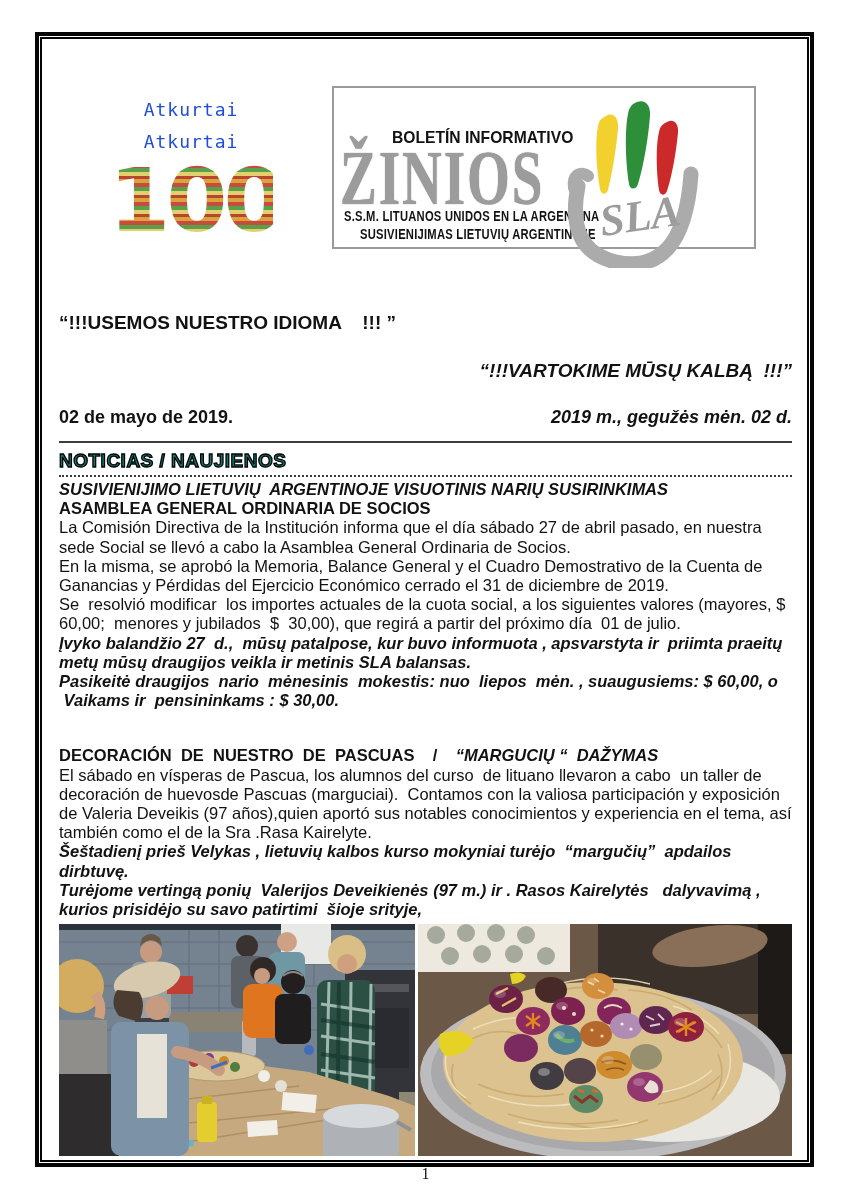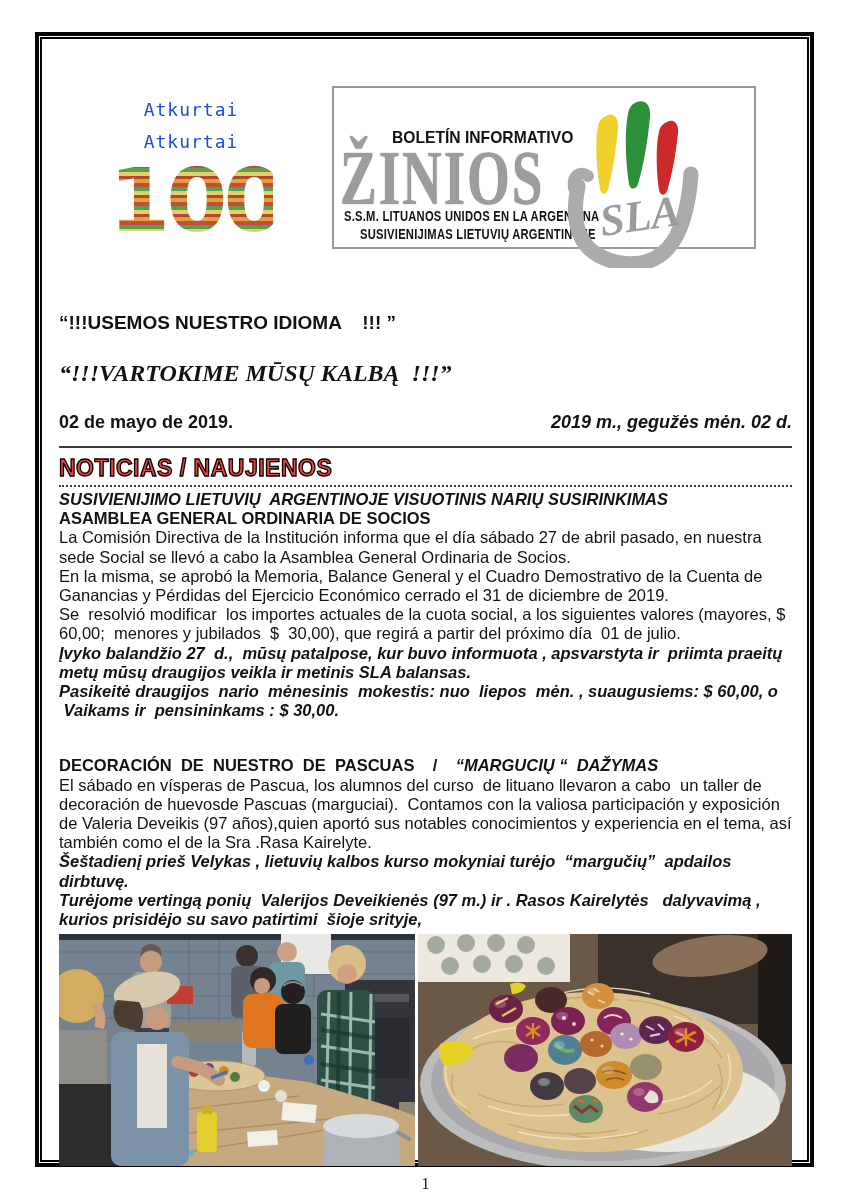--- a/index.html
+++ b/index.html
@@ -29,28 +29,28 @@
             transform:scale(.95,1.35);transform-origin:top left;white-space:pre;
             text-shadow:0 0 1px #7d7d7d;}
   .bb-sub1{position:absolute;left:10px;top:120px;font-size:14px;font-weight:bold;
            transform:scaleX(.80);transform-origin:left;white-space:pre;letter-spacing:.3px;}
   .bb-sub2{position:absolute;left:26px;top:138px;font-size:14px;font-weight:bold;
            transform:scaleX(.80);transform-origin:left;white-space:pre;letter-spacing:.3px;}
   .sla-logo{position:absolute;left:230px;top:8px;}
 
   
   .motto1{margin-top:24px;font-size:19px;font-weight:bold;white-space:pre-wrap;}
-  .motto2{margin-top:26px;text-align:left;font-size:24px;font-weight:bold;font-style:italic;white-space:pre-wrap;font-family:Liberation Serif, serif;}
+  .motto2{margin-top:26px;text-align:right;font-size:19px;font-weight:bold;font-style:italic;white-space:pre-wrap;}
   .date-row{display:flex;justify-content:space-between;margin-top:25px;font-size:18px;font-weight:bold;}
   .date-lt{font-style:italic;}
   .rule{border-top:2px solid #3d3d3d;margin-top:13px;}
 
   
-  .section-label{margin-top:7px;font-size:23px;font-weight:800;letter-spacing:.5px;
-                 color:#ef4444;-webkit-text-stroke:1.3px #000;white-space:pre;width:fit-content;}
+  .section-label{margin-top:7px;font-size:19px;font-weight:800;letter-spacing:.5px;
+                 color:#0f766e;-webkit-text-stroke:1.3px #000;white-space:pre;width:fit-content;}
   .dotted{border-top:2px dotted #3a3a3a;margin:3px 0 3px;}
 
   
   .t{white-space:pre-wrap;font-size:16.5px;line-height:19.2px;}
   .t-bold{font-weight:bold;}
   .t-boldit{font-weight:bold;font-style:italic;}
   .spacer{height:36px;}
   .title2 span{white-space:pre-wrap;}
 
   

